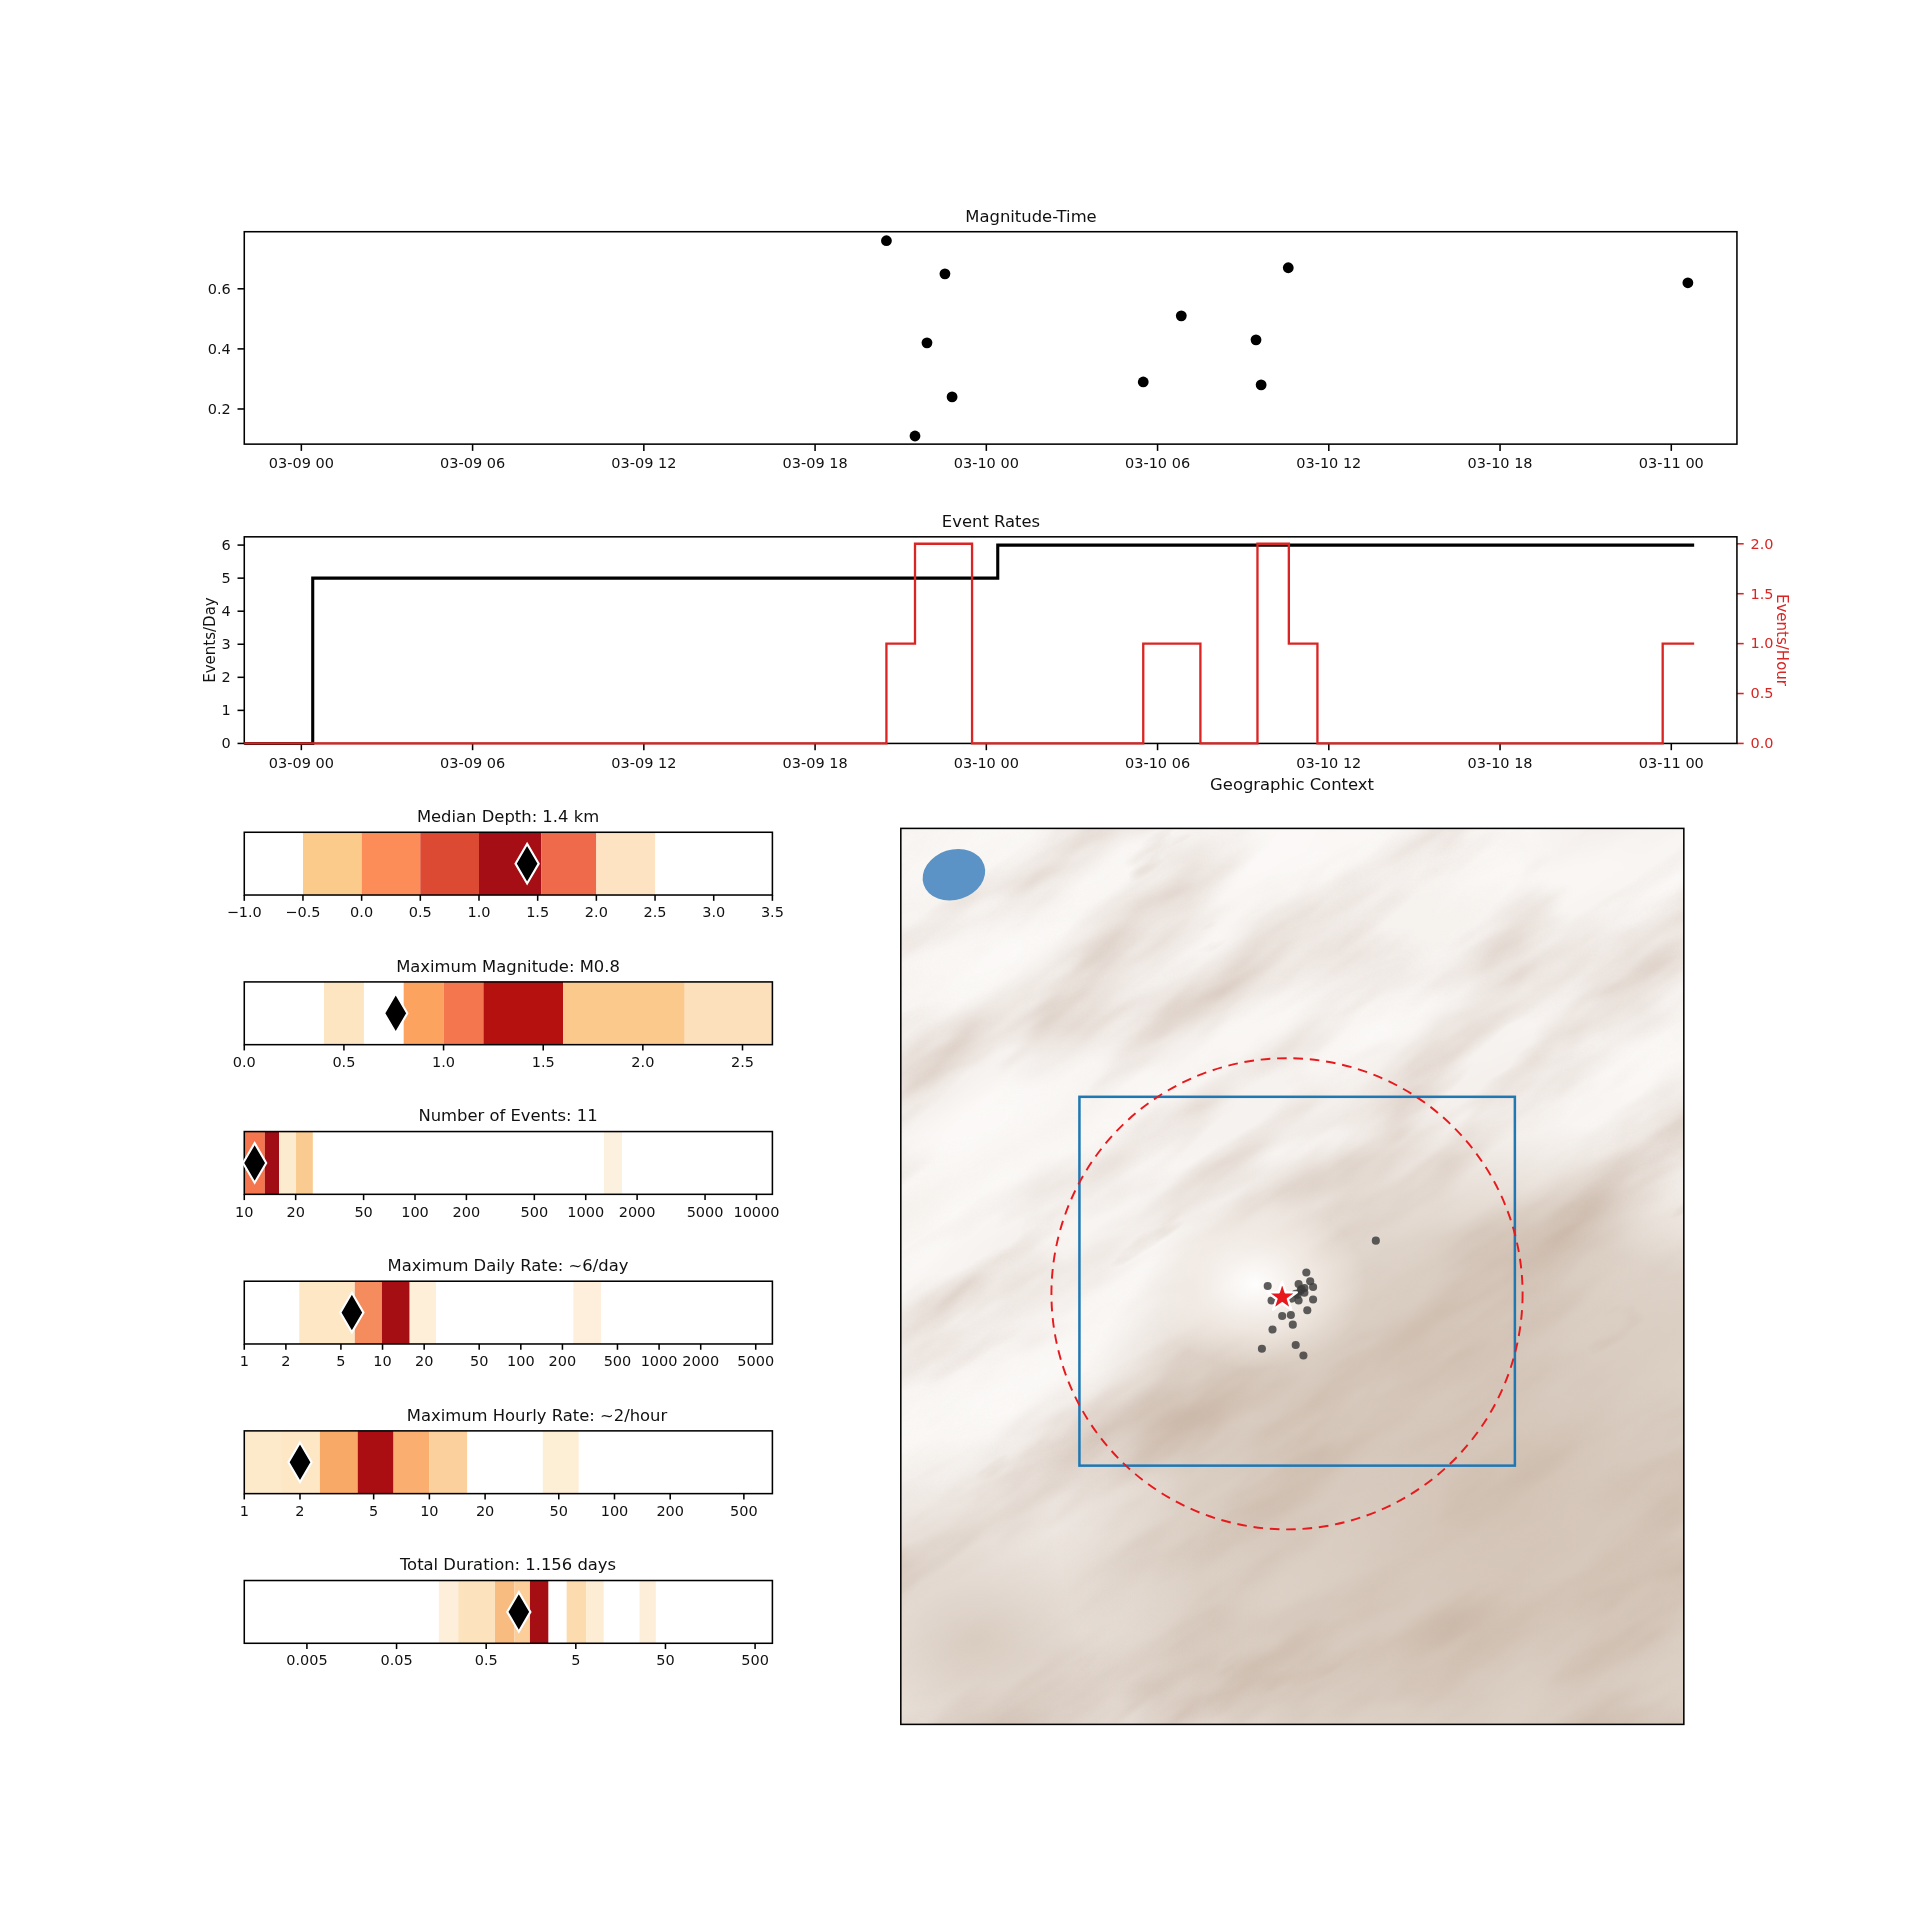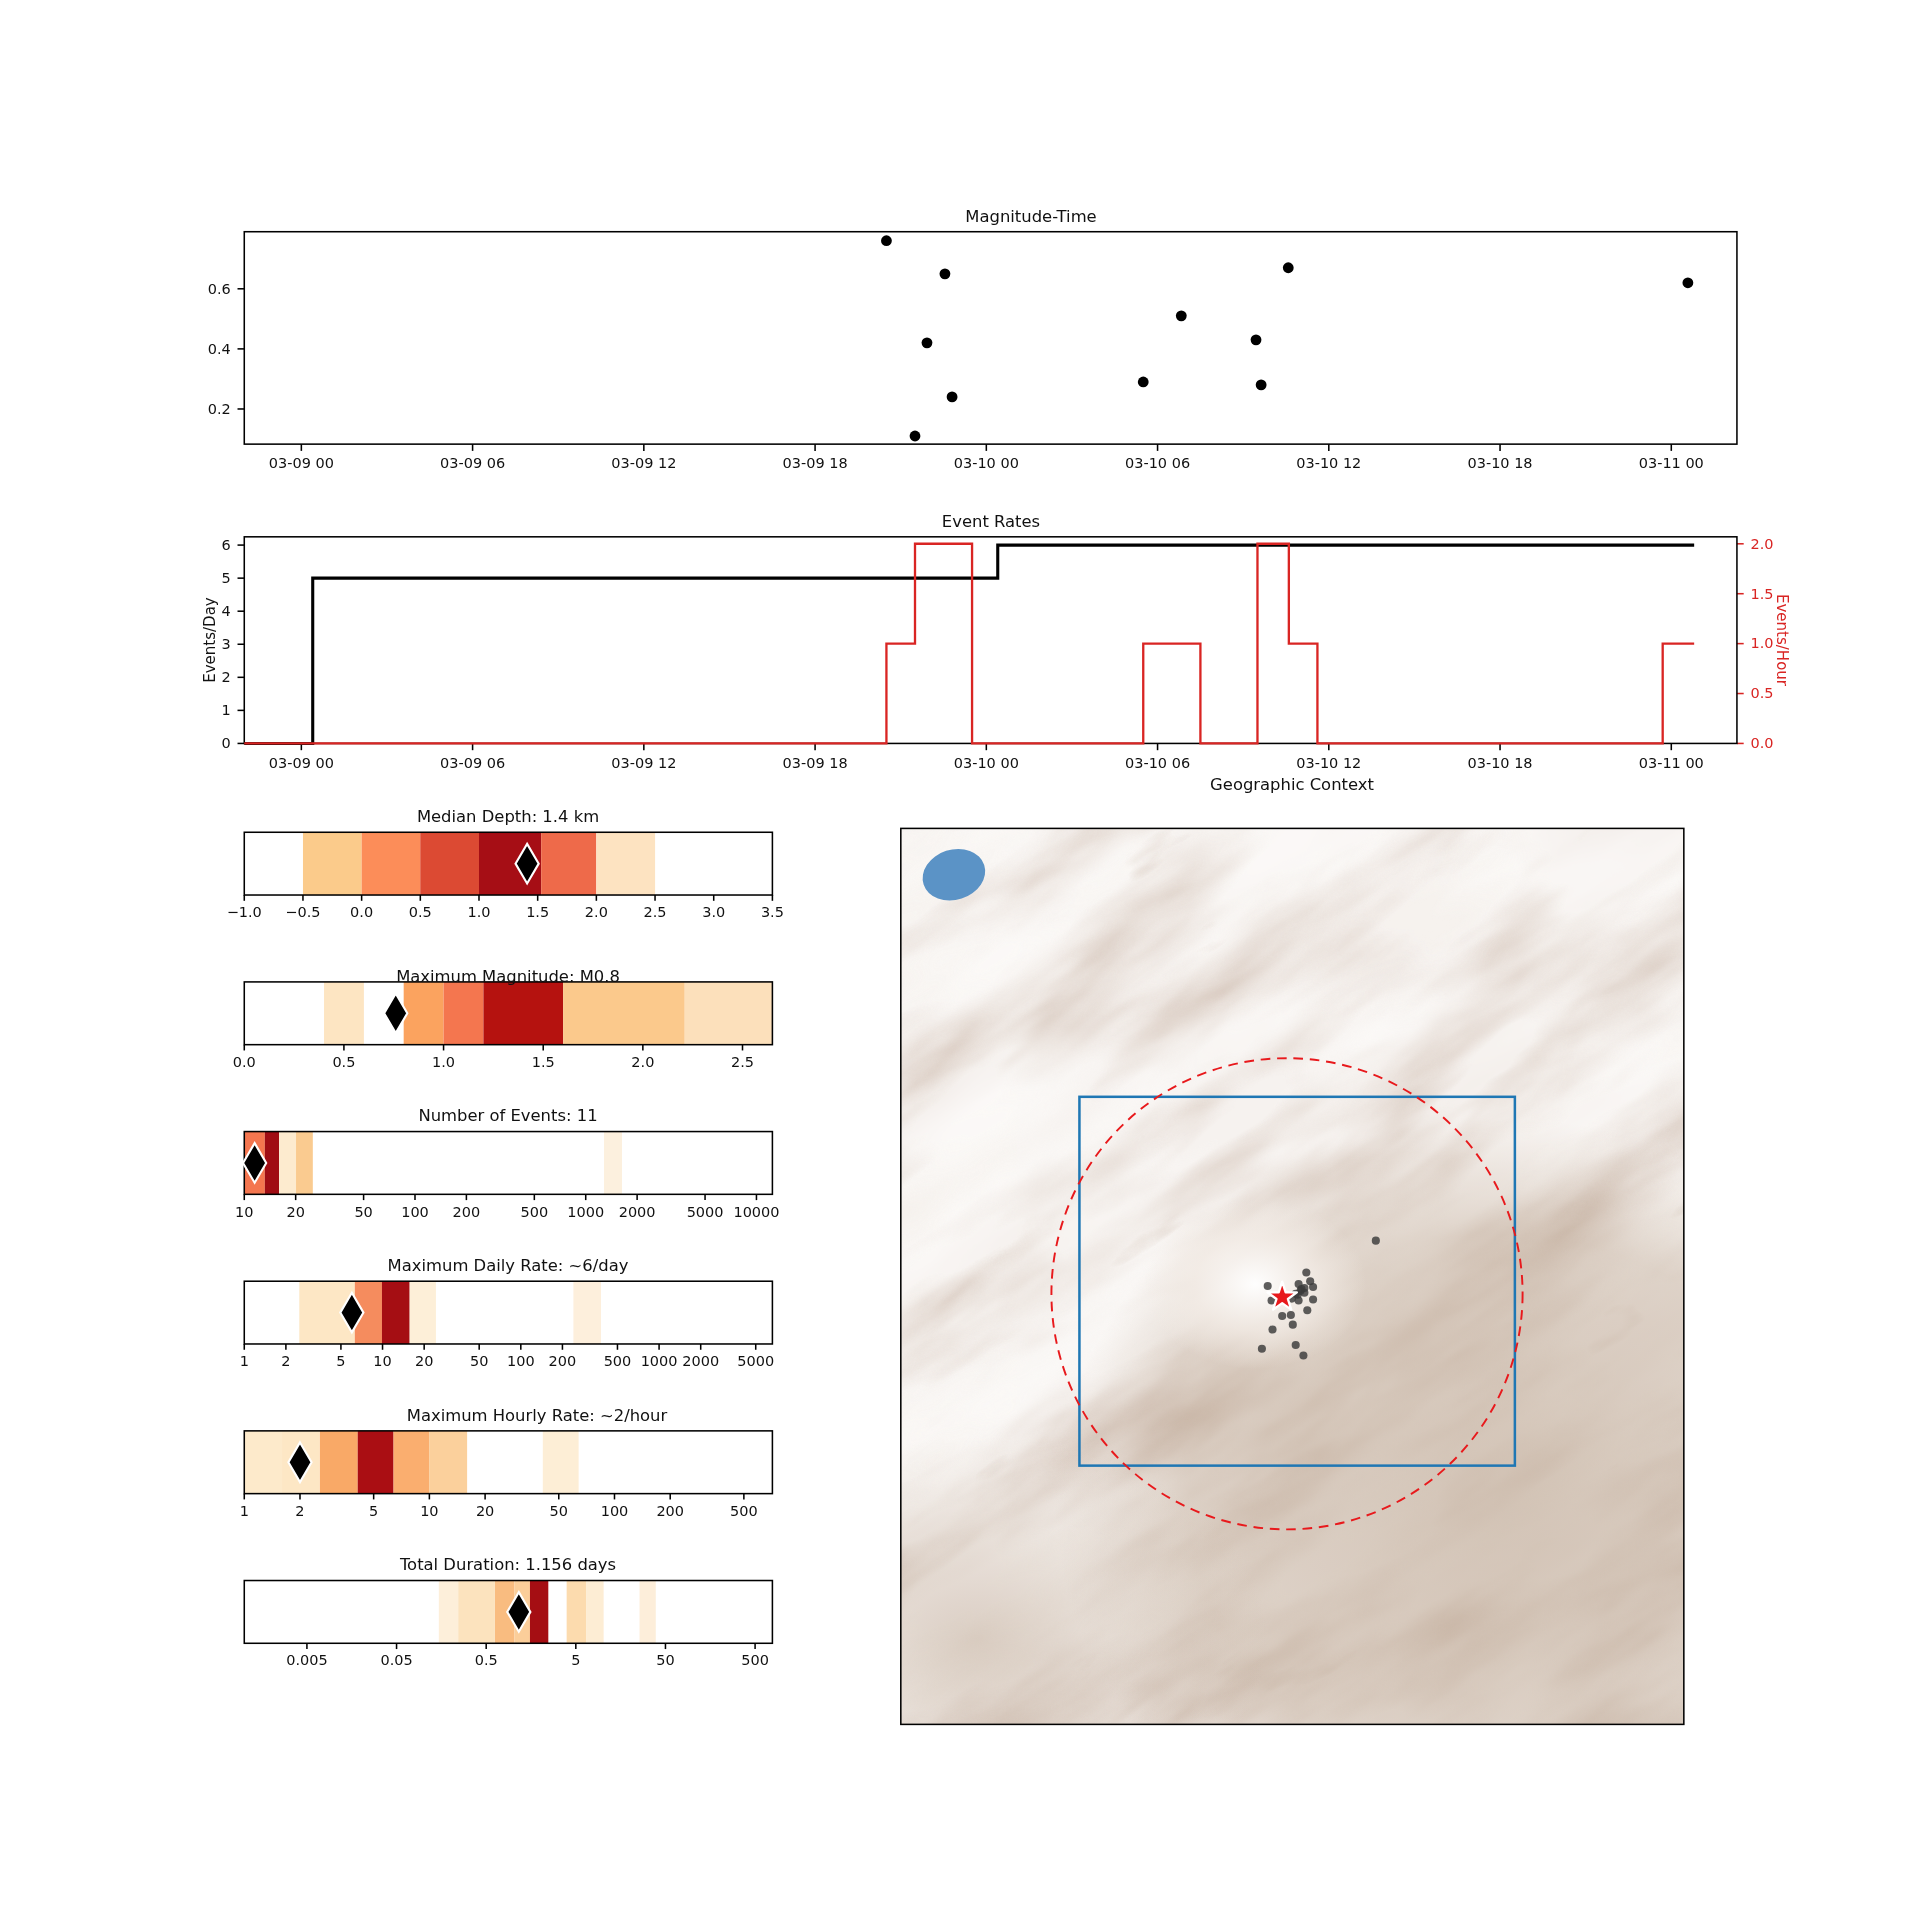--- a/index.html
+++ b/index.html
@@ -386,21 +386,21 @@
           <circle cx="1344" cy="1341" r="4.2" fill="#3a3a3a" fill-opacity="0.82"></circle>
         </g>
         <path d="M1328.0 1327.5L1331.6 1338.5L1343.2 1338.6L1333.9 1345.4L1337.4 1356.4L1328.0 1349.7L1318.6 1356.4L1322.1 1345.4L1312.8 1338.6L1324.4 1338.5Z" fill="#e8191c" stroke="#ffffff" stroke-width="2.4" stroke-linejoin="round"></path>
         <rect x="933" y="858" width="811" height="928" fill="none" stroke="#000" stroke-width="1.6"></rect>
       </g>
     </svg>
 
   <div class="title" style="left:991px;top:207px;margin-left:40px;">Magnitude-Time</div>
   <div class="title" style="left:991px;top:512px;text-align:right;">Event Rates</div>
   <div class="title" style="left:508px;top:807px;text-align:right;">Median Depth: 1.4 km</div>
-  <div class="title" style="left:508px;top:957px;margin-top:10px;">Maximum Magnitude: M0.8</div>
+  <div class="title" style="left:508px;top:957px;">Maximum Magnitude: M0.8</div>
   <div class="title" style="left:508px;top:1106px;">Number of Events: 11</div>
   <div class="title" style="left:508px;top:1256px;">Maximum Daily Rate: ~6/day</div>
   <div class="title" style="left:537px;top:1406px;">Maximum Hourly Rate: ~2/hour</div>
   <div class="title" style="left:508px;top:1555px;">Total Duration: 1.156 days</div>
   <div class="title" style="left:1292px;top:775px;">Geographic Context</div>
 
   <div class="ylab" style="left:210px;top:640px;">Events/Day</div>
   <div class="ylab right" style="left:1782px;top:640px;">Events/Hour</div>
 </div>
 

